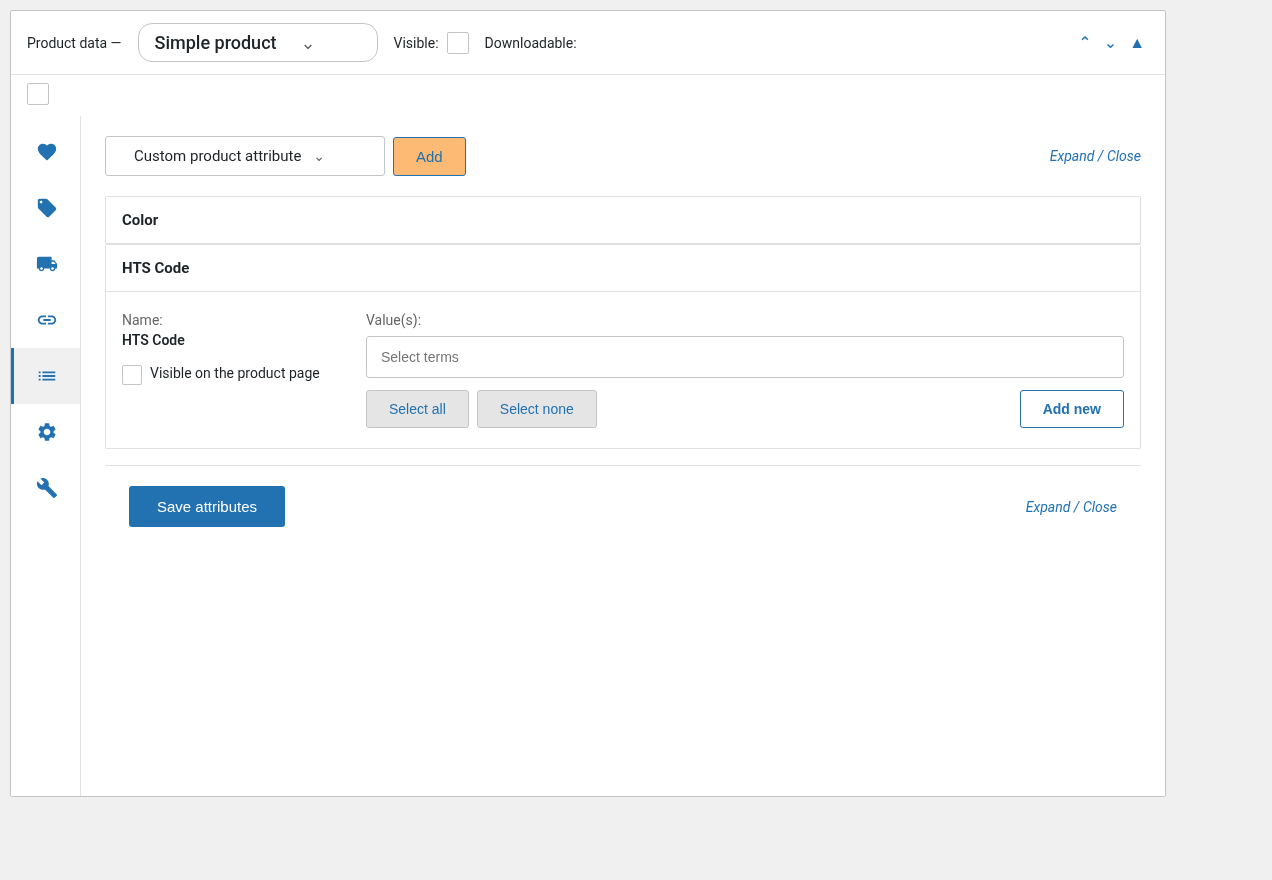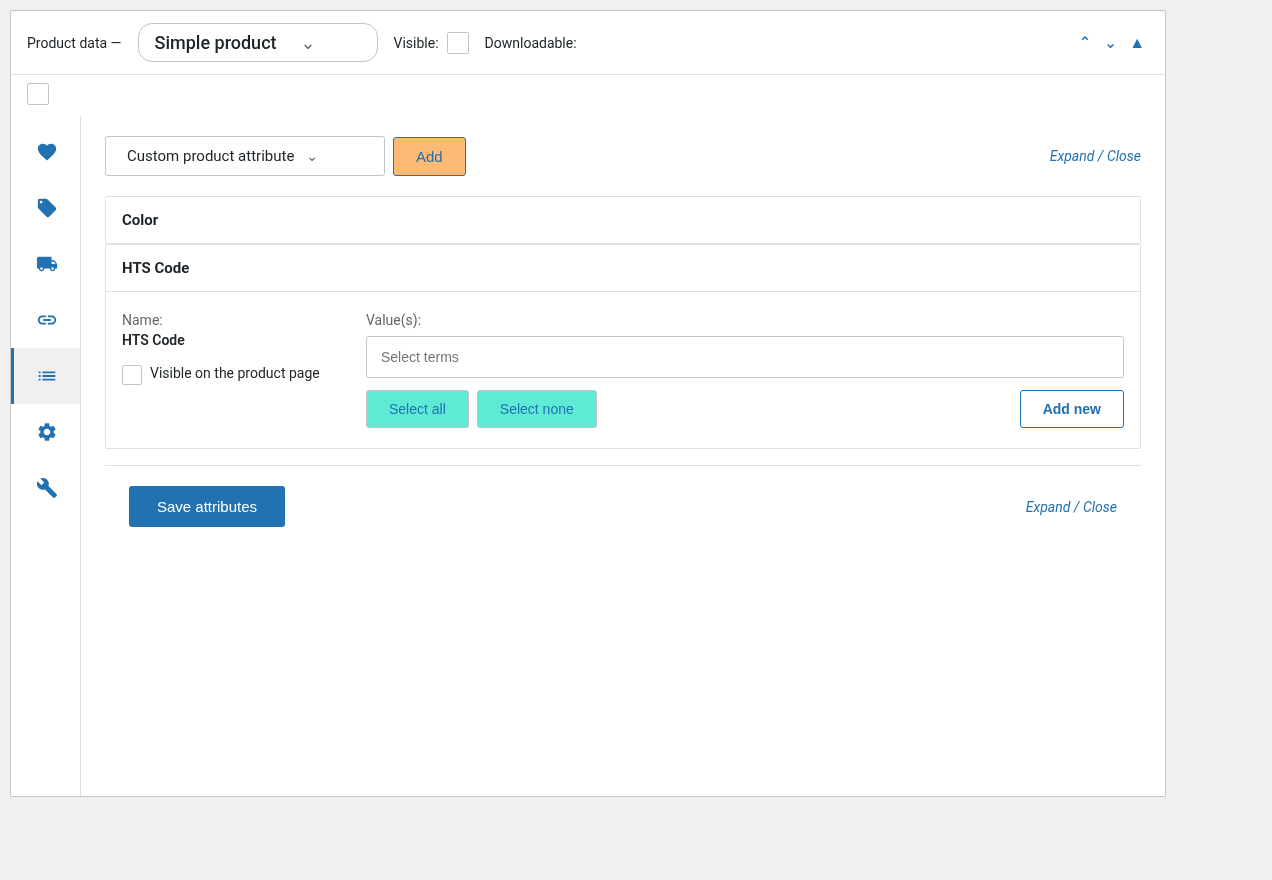--- a/index.html
+++ b/index.html
@@ -135,21 +135,21 @@
       display: flex;
       align-items: center;
       margin-bottom: 20px;
       gap: 0;
     }
     .attr-select-wrapper {
       display: flex;
       align-items: center;
       border: 1px solid #c3c4c7;
       border-radius: 3px;
-      padding: 10px 21px;
+      padding: 10px 28px;
       font-size: 15px;
       color: #1d2327;
       background: #fff;
       cursor: pointer;
       gap: 12px;
       min-width: 280px;
     }
     .attr-select-wrapper .chevron {
       font-size: 14px;
       color: #666;
@@ -244,21 +244,21 @@
       margin-bottom: 12px;
     }
     .btn-row {
       display: flex;
       gap: 0;
       align-items: center;
     }
     .btn-select-all, .btn-select-none {
       padding: 10px 22px;
       border: 1px solid #c3c4c7;
-      background: #5eead4;
+      background: #e5e5e5;
       font-size: 14px;
       color: #2271b1;
       cursor: pointer;
       border-radius: 3px;
       margin-right: 8px;
     }
     .btn-add-new {
       padding: 10px 22px;
       border: 1px solid #2271b1;
       background: #fff;

